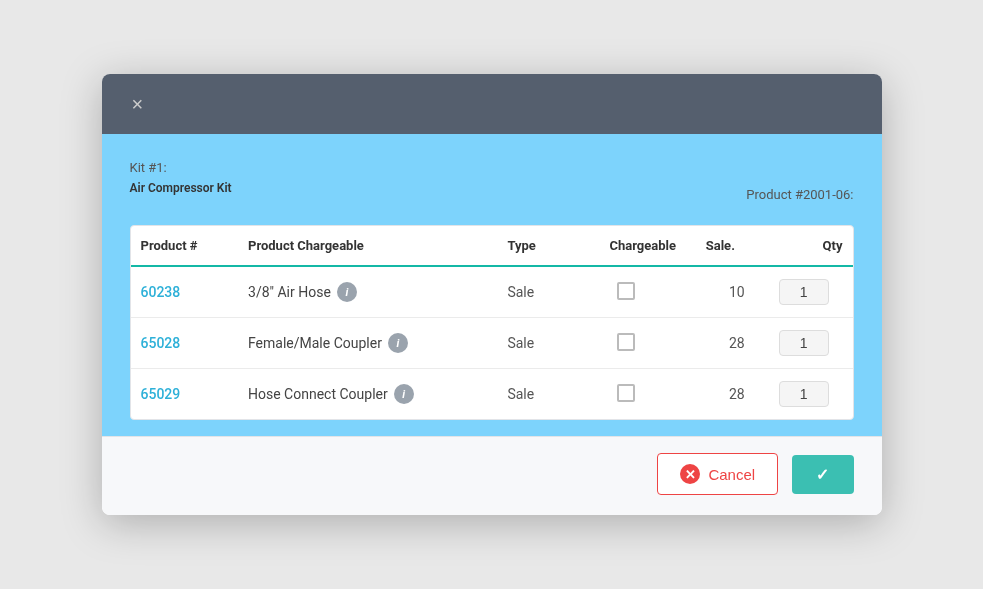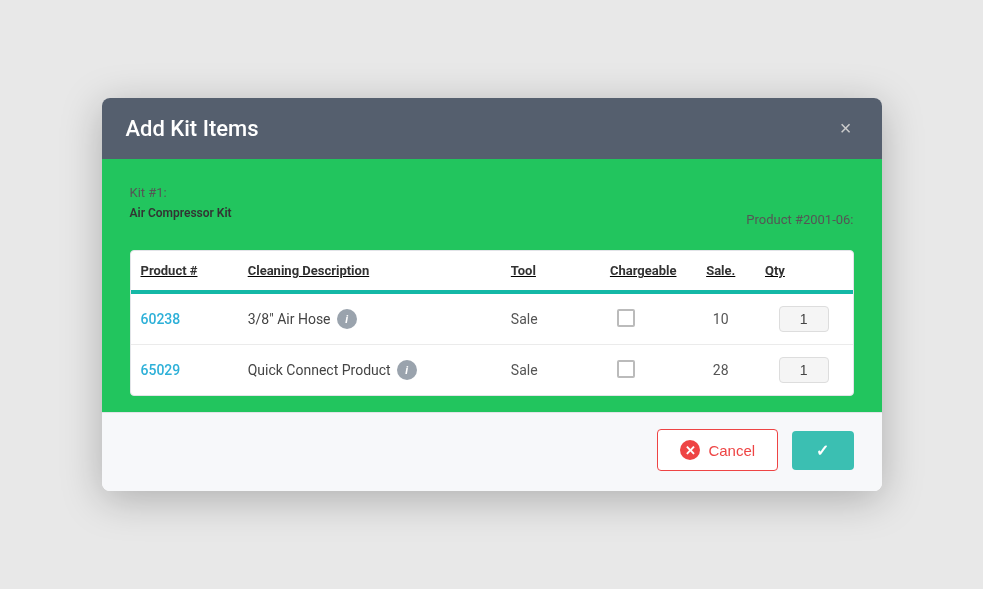--- a/index.html
+++ b/index.html
@@ -44,21 +44,21 @@
       color: #ccc;
       font-size: 20px;
       cursor: pointer;
       background: none;
       border: none;
       line-height: 1;
       padding: 2px 6px;
     }
     .modal-body {
       padding: 24px 28px 16px 28px;
-      background: #22c55e;
+      background: #7dd3fc;
     }
     .kit-info {
       display: flex;
       justify-content: space-between;
       margin-bottom: 20px;
     }
     .kit-info-left {
       font-size: 13px;
       color: #555;
       line-height: 1.6;
@@ -80,22 +80,21 @@
       border-radius: 4px;
       overflow: hidden;
       border: 1px solid #e2e4e8;
     }
     table {
       width: 100%;
       border-collapse: collapse;
       font-size: 14px;
     }
     thead tr {
-      border-bottom: 4px solid #14b8a6;
-      text-decoration: underline;
+      border-bottom: 2px solid #14b8a6;
     }
     thead th {
       padding: 12px 10px;
       text-align: left;
       font-weight: 700;
       color: #333;
       font-size: 13px;
     }
     tbody tr {
       border-bottom: 1px solid #ebebeb;
@@ -203,81 +202,93 @@
       align-items: center;
       gap: 8px;
     }
     .checkmark {
       font-size: 16px;
     }
     .desc-cell {
       display: flex;
       align-items: center;
     }
-    th.th-qty { text-align: left; }
+    th.th-qty { text-align: right; }
     td.td-qty { text-align: center; }
     td.td-chargeable { text-align: center; }
     th.th-chargeable { text-align: right; }
     th.th-avail { text-align: center; }
-    td.td-avail { text-align: center; }
+    td.td-avail { text-align: right; }
   </style>
 </head>
 <body>
 
 <div class="modal-overlay">
   <div class="modal">
 
     <div class="modal-header">
-      <span class="modal-header-title">Add Kit Items</span>
       <button class="modal-close">×</button>
     </div>
 
     <div class="modal-body">
 
       <div class="kit-info">
         <div class="kit-info-left">
           <div>Kit #1:</div>
           <strong>Air Compressor Kit</strong>
         </div>
         <div class="kit-info-right">
           <div>Product #2001-06:</div>
         </div>
       </div>
 
       <div class="table-wrap">
         <table>
           <thead>
             <tr>
               <th>Product #</th>
-              <th>Cleaning Description</th>
-              <th>Tool</th>
+              <th>Product Chargeable</th>
+              <th>Type</th>
               <th class="th-chargeable">Chargeable</th>
               <th class="th-avail">Sale.</th>
               <th class="th-qty">Qty</th>
             </tr>
           </thead>
           <tbody id="table-body">
           <tr>
                 <td><a class="product-link">60238</a></td>
                 <td>
                   <div class="desc-cell">
                     <span>3/8" Air Hose</span>
                     <span class="info-icon">i</span>
                   </div>
                 </td>
                 <td class="td-type">Sale</td>
                 <td class="td-chargeable"><span class="chargeable-checkbox"></span></td>
                 <td class="td-avail">10</td>
                 <td class="td-qty"><input type="text" class="qty-input" value="1" style=""></td>
               </tr>
               <tr>
+                <td><a class="product-link">65028</a></td>
+                <td>
+                  <div class="desc-cell">
+                    <span>Female/Male Coupler</span>
+                    <span class="info-icon">i</span>
+                  </div>
+                </td>
+                <td class="td-type">Sale</td>
+                <td class="td-chargeable"><span class="chargeable-checkbox"></span></td>
+                <td class="td-avail">28</td>
+                <td class="td-qty"><input type="text" class="qty-input" value="1" style=""></td>
+              </tr>
+              <tr>
                 <td><a class="product-link">65029</a></td>
                 <td>
                   <div class="desc-cell">
-                    <span>Quick Connect Product</span>
+                    <span>Hose Connect Coupler</span>
                     <span class="info-icon">i</span>
                   </div>
                 </td>
                 <td class="td-type">Sale</td>
                 <td class="td-chargeable"><span class="chargeable-checkbox"></span></td>
                 <td class="td-avail">28</td>
                 <td class="td-qty"><input type="text" class="qty-input" value="1" style=""></td>
               </tr>
             </tbody>
         </table>

